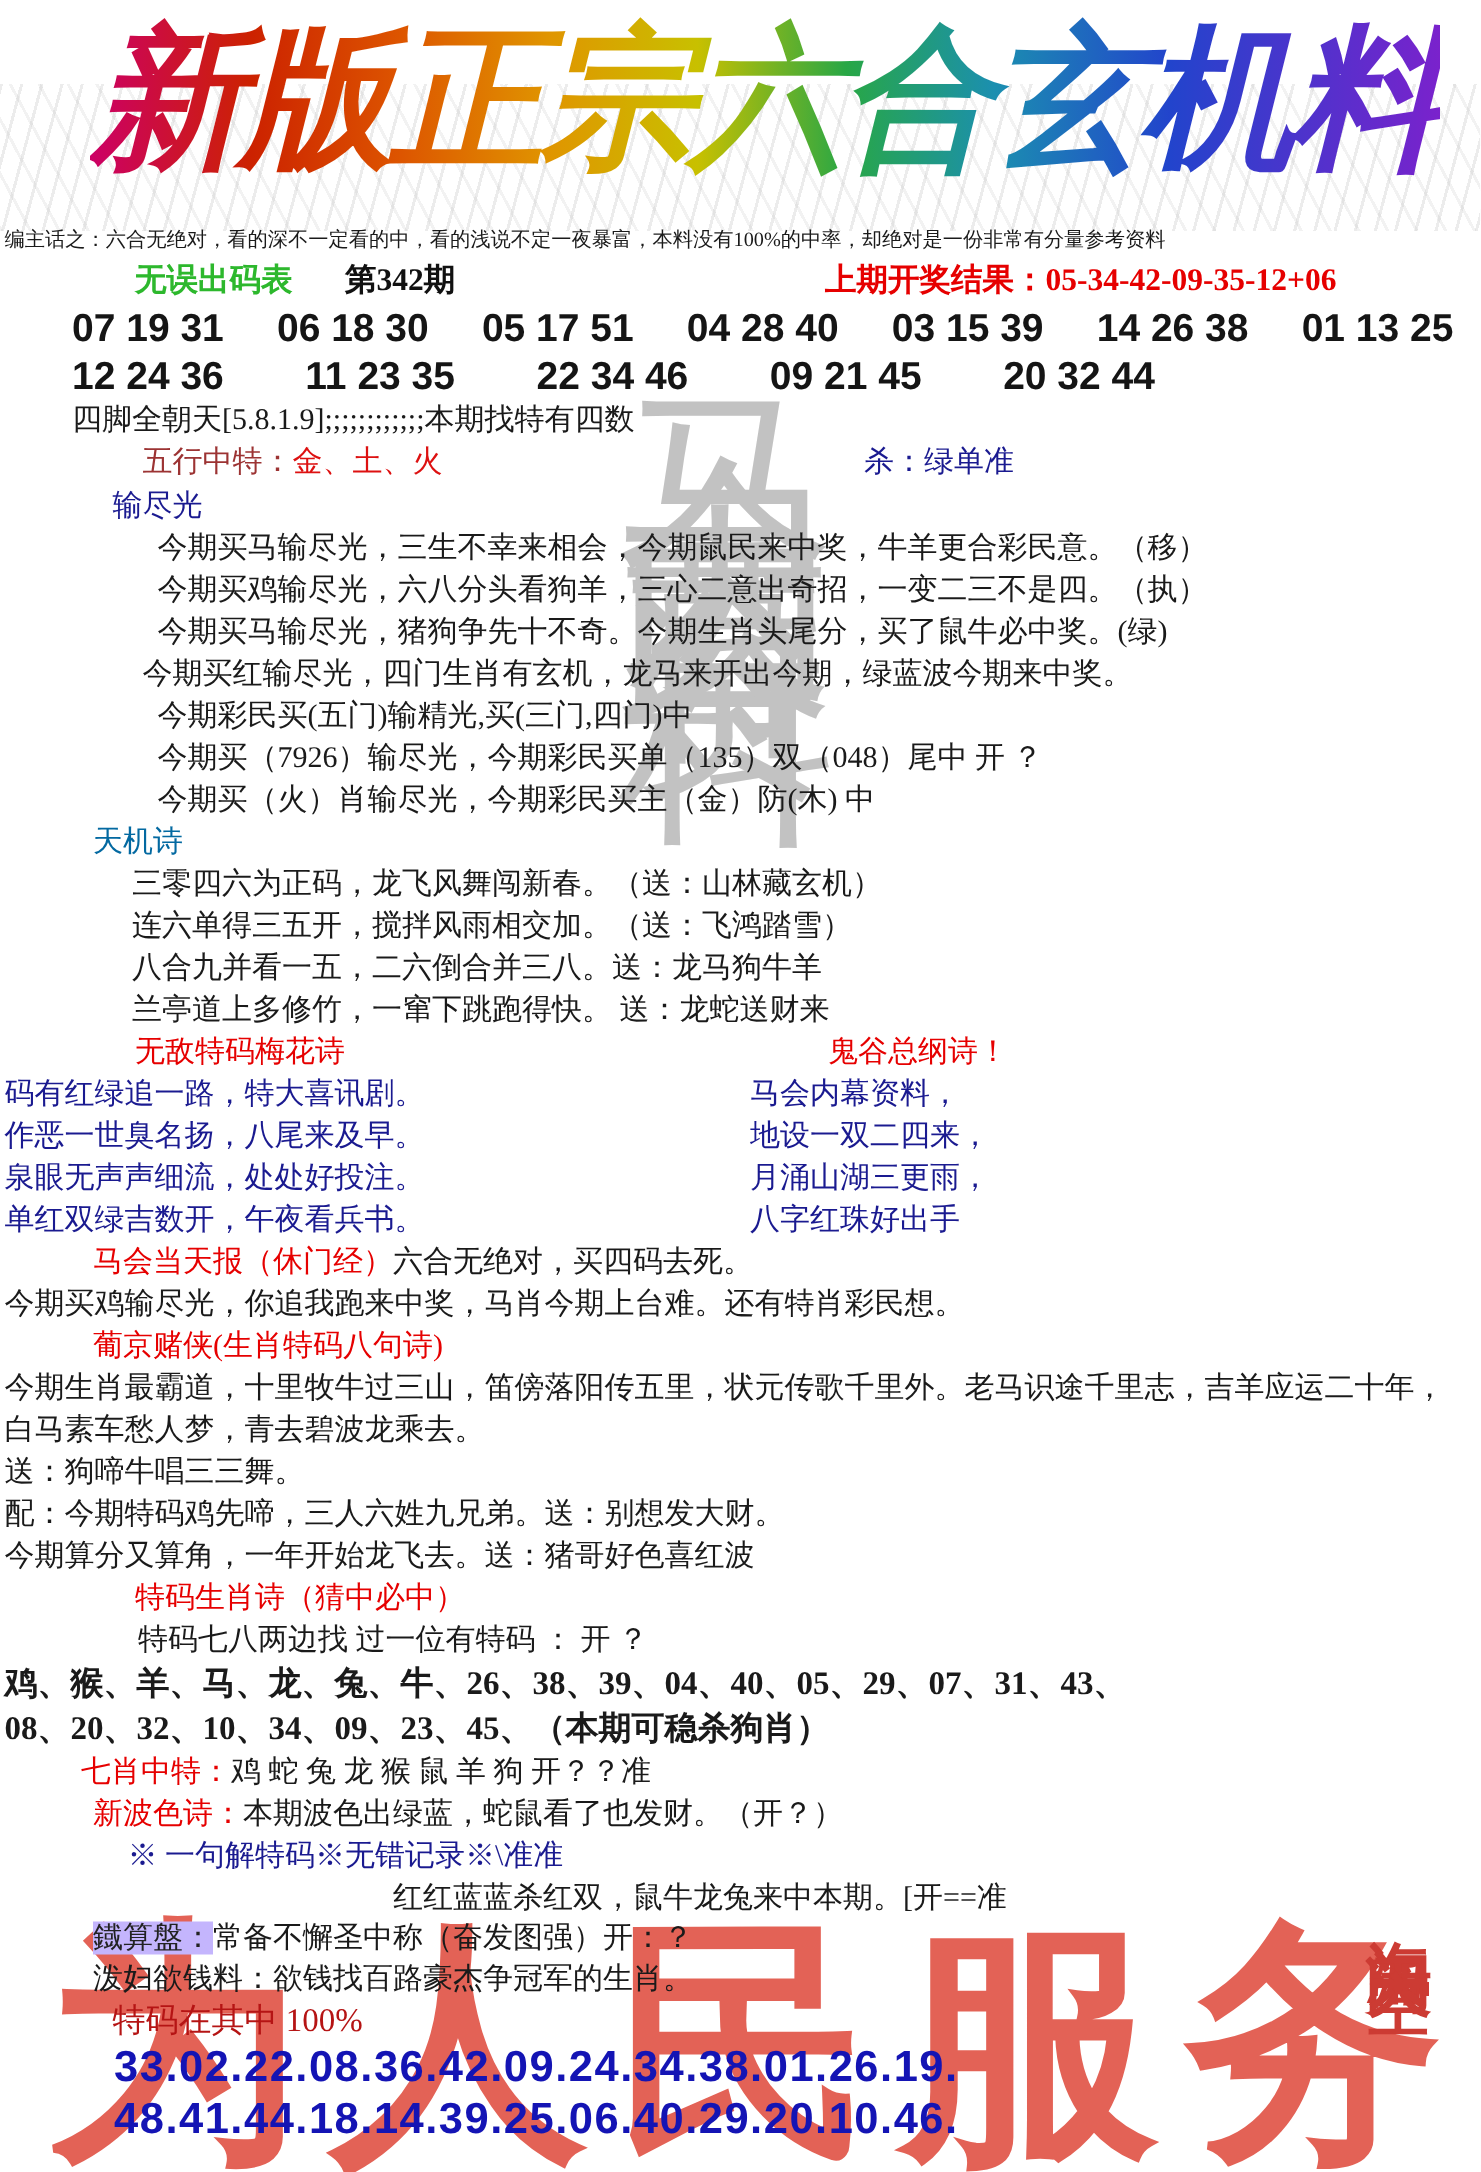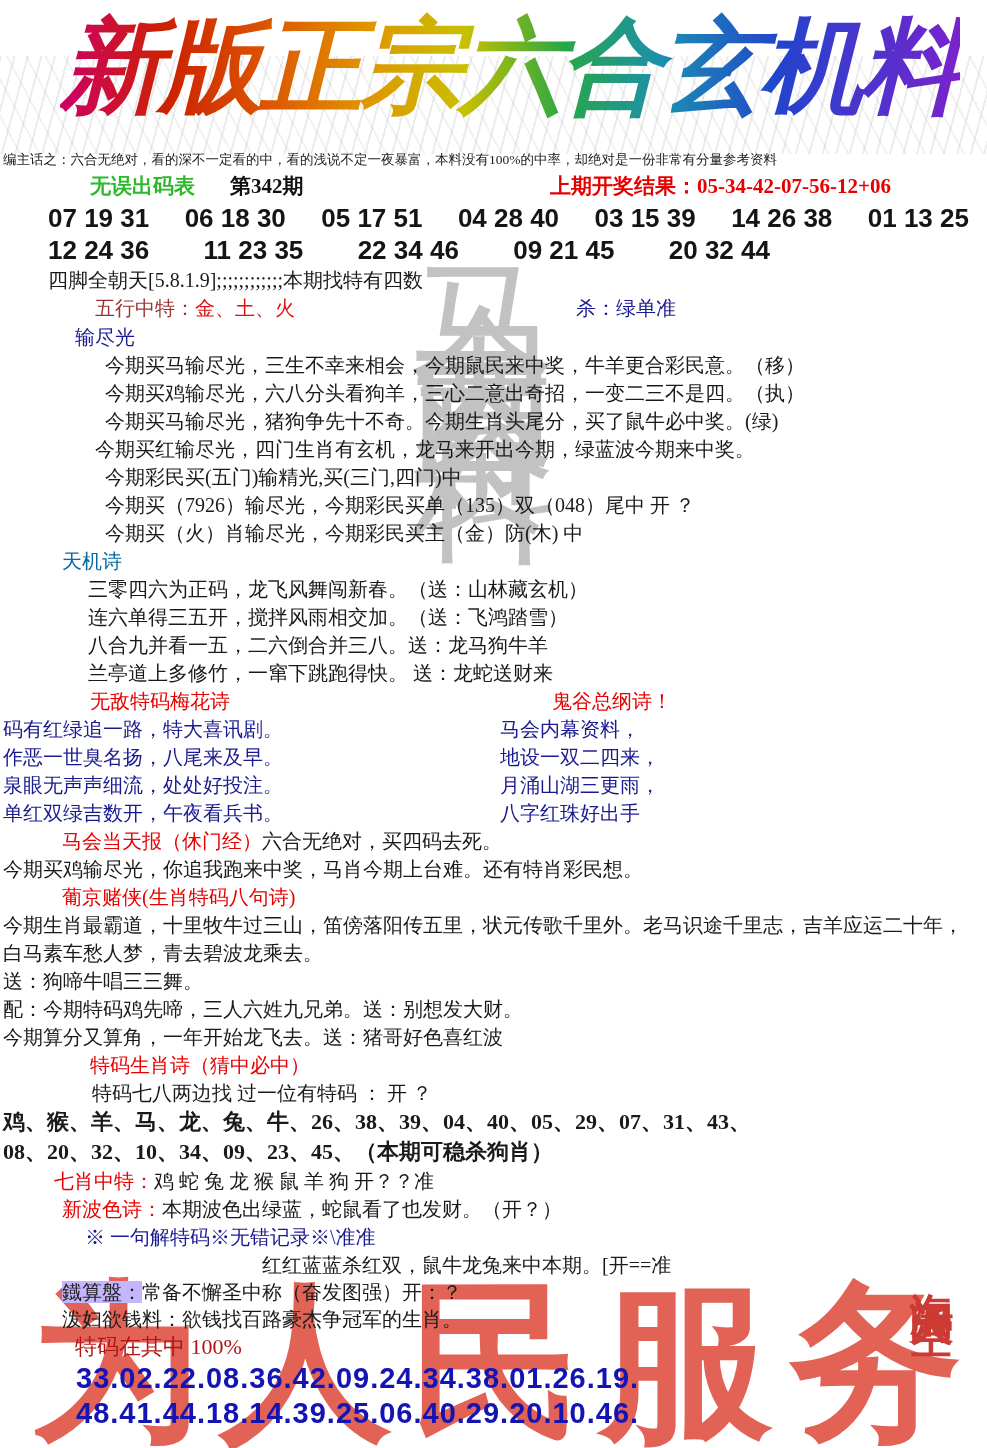--- a/index.html
+++ b/index.html
@@ -66,21 +66,21 @@
 
   <div class="title">新版正宗六合玄机料</div>
 
   <div class="content">
 
     <div class="note">编主话之：六合无绝对，看的深不一定看的中，看的浅说不定一夜暴富，本料没有100%的中率，却绝对是一份非常有分量参考资料</div>
 
     <div class="hdr">
       <span class="tname">无误出码表</span>
       <span class="issue">第342期</span>
-      <span class="lastres"><span>上期开奖结果：</span><span>05-34-42-07-56-12+06</span></span>
+      <span class="lastres"><span>上期开奖结果：</span><span>05-34-42-09-35-12+06</span></span>
     </div>
 
     <div class="numrow">
       <span>07 19 31</span>
       <span>06 18 30</span>
       <span>05 17 51</span>
       <span>04 28 40</span>
       <span>03 15 39</span>
       <span>14 26 38</span>
       <span>01 13 25</span>

